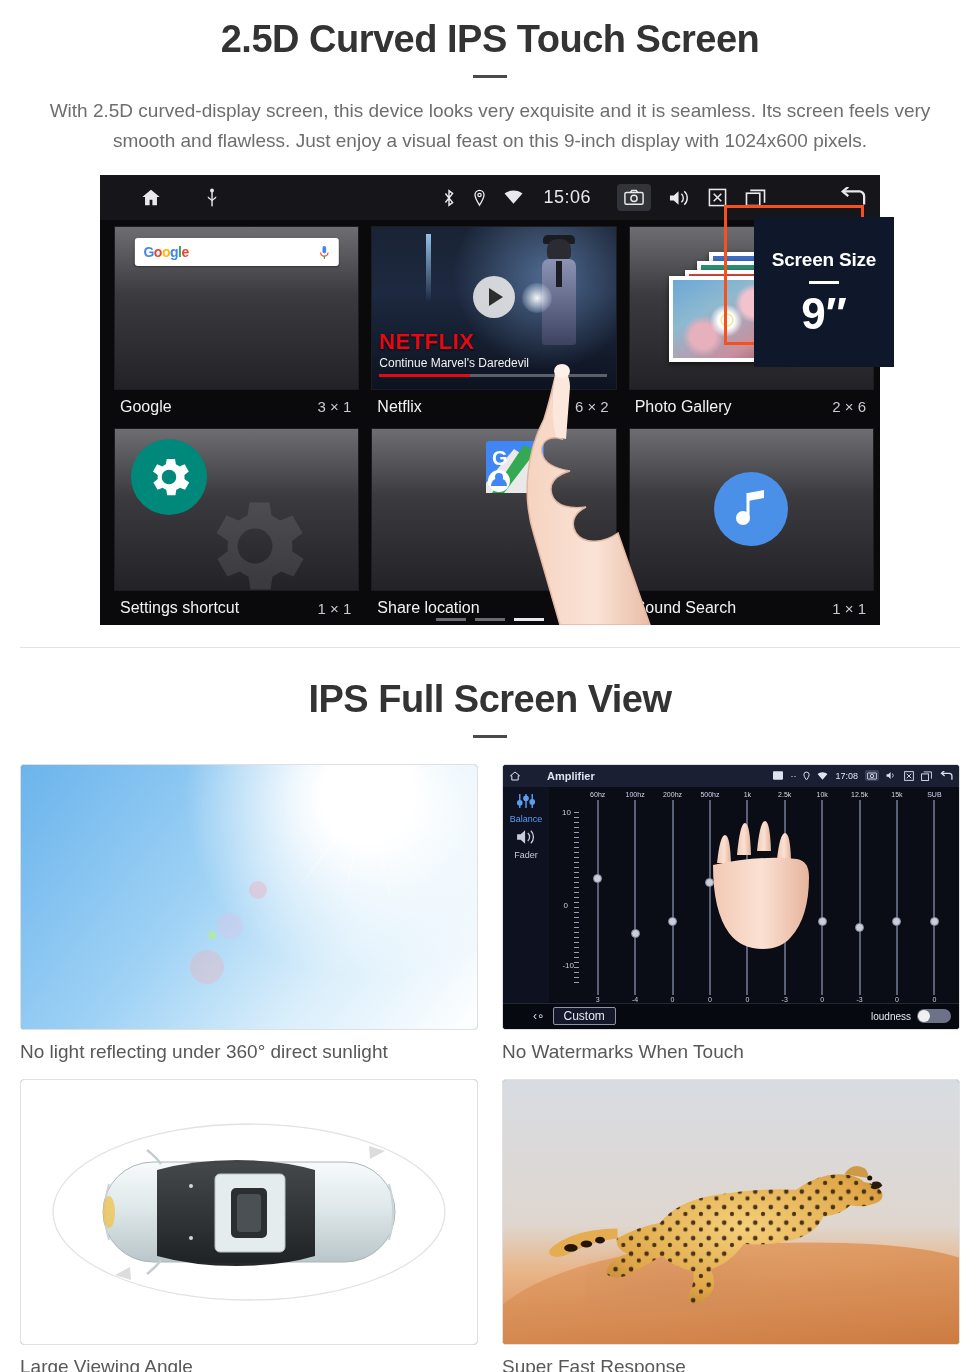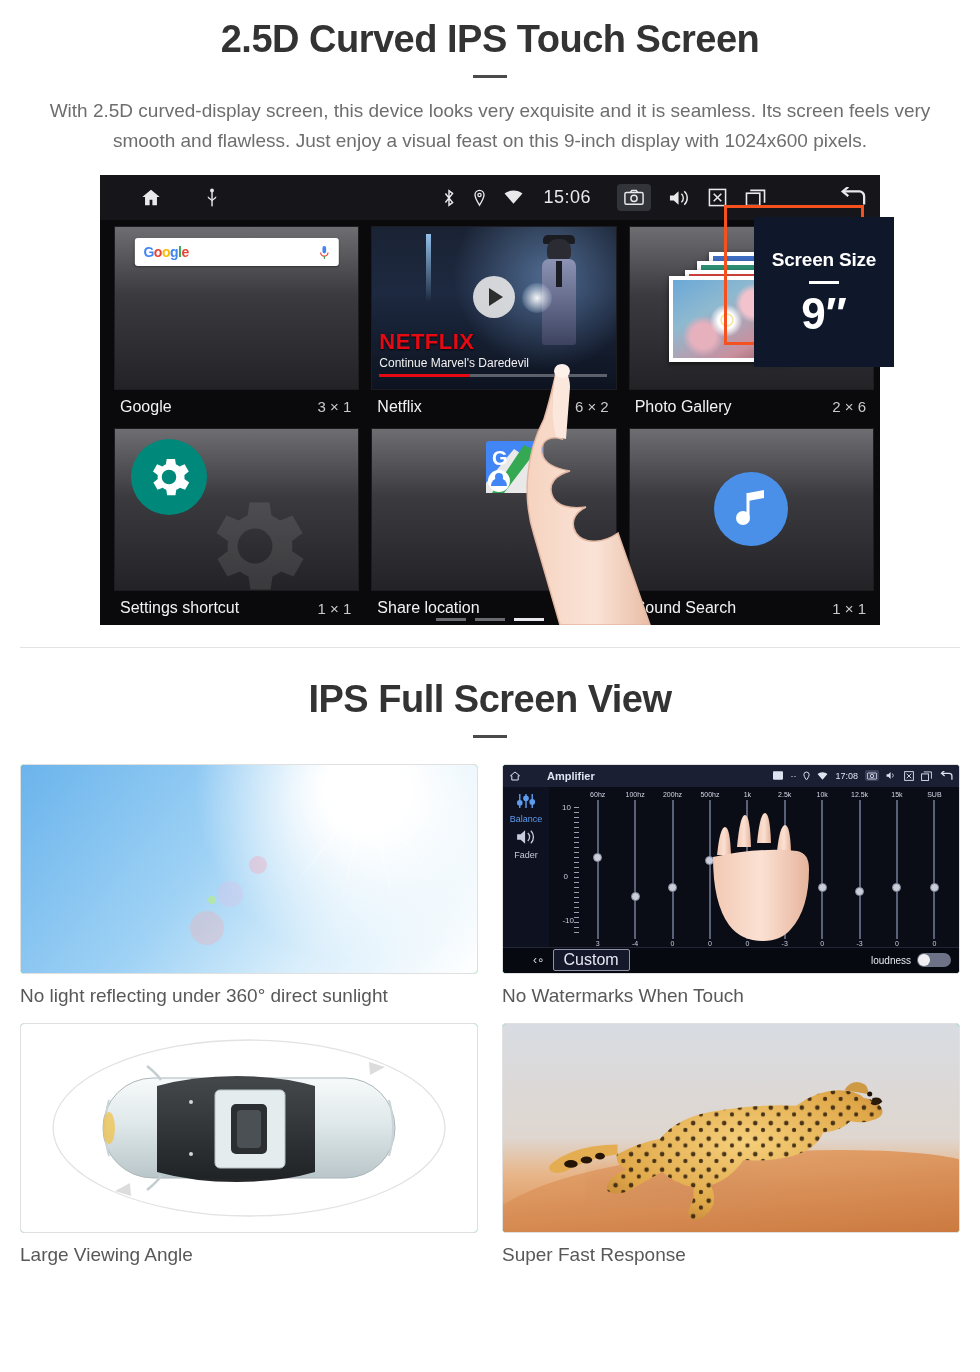--- a/index.html
+++ b/index.html
@@ -225,21 +225,21 @@
 
   
   .section-two { padding-top: 30px; }
   .grid2 {
     width: 940px; margin: 26px auto 0;
     display: grid; grid-template-columns: 1fr 1fr;
     column-gap: 24px; row-gap: 16px;
   }
   .card { display: flex; flex-direction: column; }
   .card-img {
-    height: 210px; border: 1px solid #e0e0e0; border-radius: 4px;
+    height: 266px; border: 1px solid #e0e0e0; border-radius: 4px;
     overflow: hidden; position: relative; background: #22c55e;
   }
   .card-cap { margin-top: 11px; font-size: 19px; color: #585858; }
 
   
   .sky {
     position: absolute; inset: 0;
     background:
       radial-gradient(circle at 76% 12%, #ffffff 0 11%, rgba(255,255,255,.85) 17%, rgba(255,255,255,0) 44%),
       linear-gradient(128deg, #6bb4ec 0%, #9fd2f5 42%, #d9eefb 70%, #ffffff 100%);
@@ -289,21 +289,21 @@
   .amp-band { flex: 1; position: relative; display: flex; flex-direction: column; align-items: center; }
   .amp-band .bl { font-size: 7px; color: #d2d6e4; margin-bottom: 2px; }
   .amp-band .track { flex: 1; width: 2px; background: #5a6078; position: relative; }
   .amp-band .knob { position: absolute; left: 50%; width: 9px; height: 9px; margin-left: -4.5px;
     border-radius: 50%; background: #caced9; border: 1px solid #7e839a; }
   .amp-band .bv { font-size: 7px; color: #c8ccdb; margin-top: 1px; }
   .amp-foot { height: 26px; background: #070910; border-top: 1px solid #222737;
     display: flex; align-items: center; padding: 0 8px; gap: 8px; }
   .amp-back { color:#cfd3e0; font-size: 12px; margin-left: 22px; }
   .amp-preset { border: 1px solid #8e93a6; border-radius: 2px; color: #e6e9f2;
-    font-size: 16px; padding: 1px 10px; background: #14182a; }
+    font-size: 12px; padding: 1px 10px; background: #14182a; }
   .amp-loud { margin-left: auto; display: flex; align-items: center; gap: 6px; color: #e6e9f2; font-size: 10px; }
   .amp-toggle { width: 34px; height: 14px; border-radius: 8px; background: #6d7286; position: relative; }
   .amp-toggle::after { content:""; position:absolute; left: 1px; top: 1px; width: 12px; height: 12px;
     border-radius: 50%; background: #f0f0f3; }
   .amp-hand { position: absolute; left: 38%; top: 16%; width: 108px; height: 84%; z-index: 3; }
 
   
   .carbox { position: absolute; inset: 0; background: #fff; display:flex; align-items:center; justify-content:center; }
 </style>
 </head>

